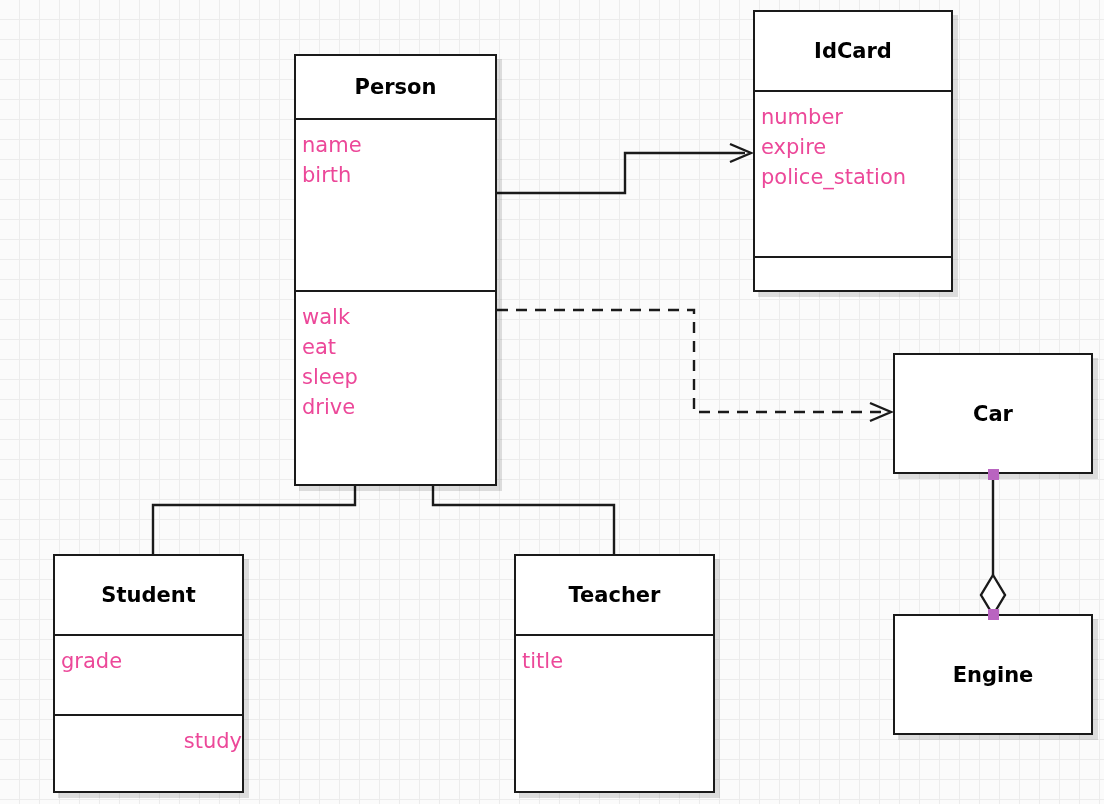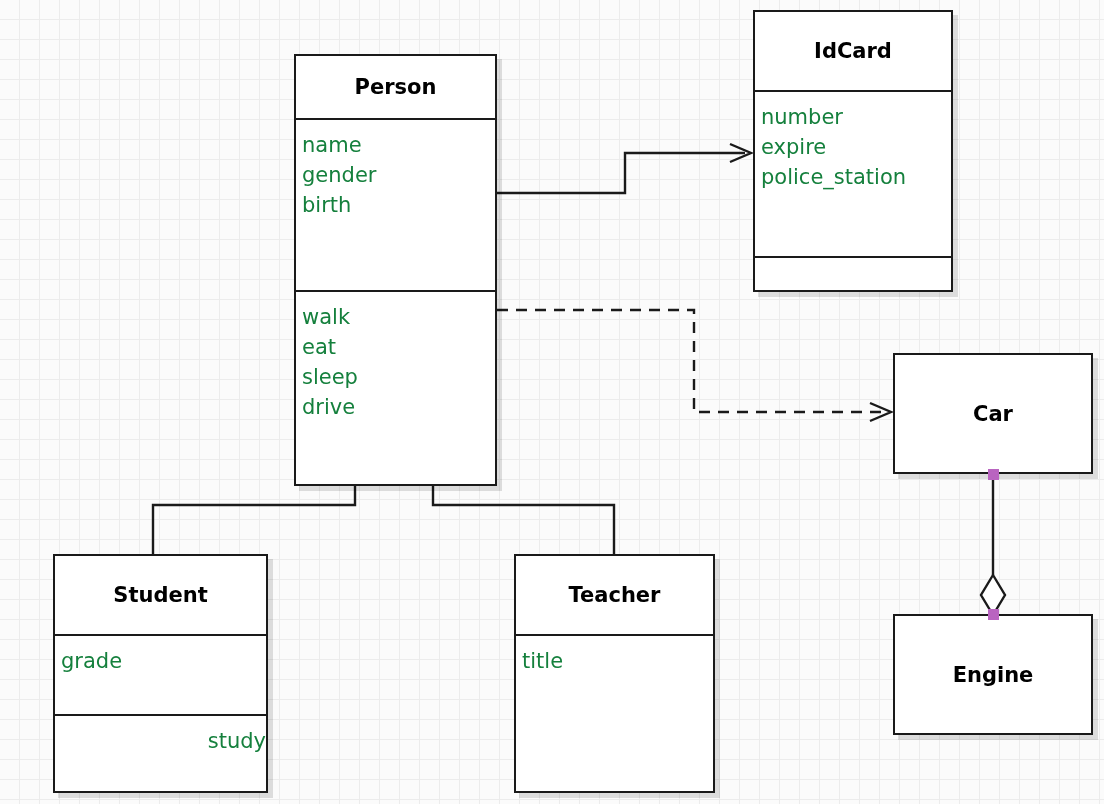--- a/index.html
+++ b/index.html
@@ -48,21 +48,21 @@
     box-sizing: border-box;
   }
   .cls-divider {
     border-top: 2px solid #1a1a1a;
   }
   .cls-compartment {
     box-sizing: border-box;
     padding: 10px 0 6px 6px;
     font-size: 21px;
     line-height: 30px;
-    color: #15803d;
+    color: #ec4899;
     overflow: hidden;
   }
   .cls-compartment .row {
     white-space: nowrap;
   }
   .cls-single {
     align-items: center;
     justify-content: center;
     height: 100%;
   }
@@ -108,42 +108,41 @@
     <g>
       <path d="M 993 474 L 993 575" fill="none" stroke="#1a1a1a" stroke-width="2.4"></path>
       <polygon points="993,575 1005,595 993,615 981,595" fill="#ffffff" stroke="#1a1a1a" stroke-width="2.4" stroke-linejoin="miter"></polygon>
     </g>
   </svg>
 
   <div class="uml-class" style="left:294px; top:54px; width:203px; height:432px;">
     <div class="cls-title" style="height:62px;">Person</div>
     <div class="cls-compartment cls-divider" style="height:172px;">
       <div class="row">name</div>
-      <div class="row">gender</div>
       <div class="row">birth</div>
     </div>
     <div class="cls-compartment cls-divider" style="flex:1;">
       <div class="row">walk</div>
       <div class="row">eat</div>
       <div class="row">sleep</div>
       <div class="row">drive</div>
     </div>
   </div>
 
   <div class="uml-class" style="left:753px; top:10px; width:200px; height:282px;">
     <div class="cls-title" style="height:78px;">IdCard</div>
     <div class="cls-compartment cls-divider" style="height:166px;">
       <div class="row">number</div>
       <div class="row">expire</div>
       <div class="row">police_station</div>
     </div>
     <div class="cls-compartment cls-divider" style="flex:1;"></div>
   </div>
 
-  <div class="uml-class" style="left:53px; top:554px; width:215px; height:239px;">
+  <div class="uml-class" style="left:53px; top:554px; width:191px; height:239px;">
     <div class="cls-title" style="height:78px;">Student</div>
     <div class="cls-compartment cls-divider" style="height:80px;">
       <div class="row">grade</div>
     </div>
     <div class="cls-compartment cls-divider" style="flex:1;text-align:right;">
       <div class="row">study</div>
     </div>
   </div>
 
   <div class="uml-class" style="left:514px; top:554px; width:201px; height:239px;">

